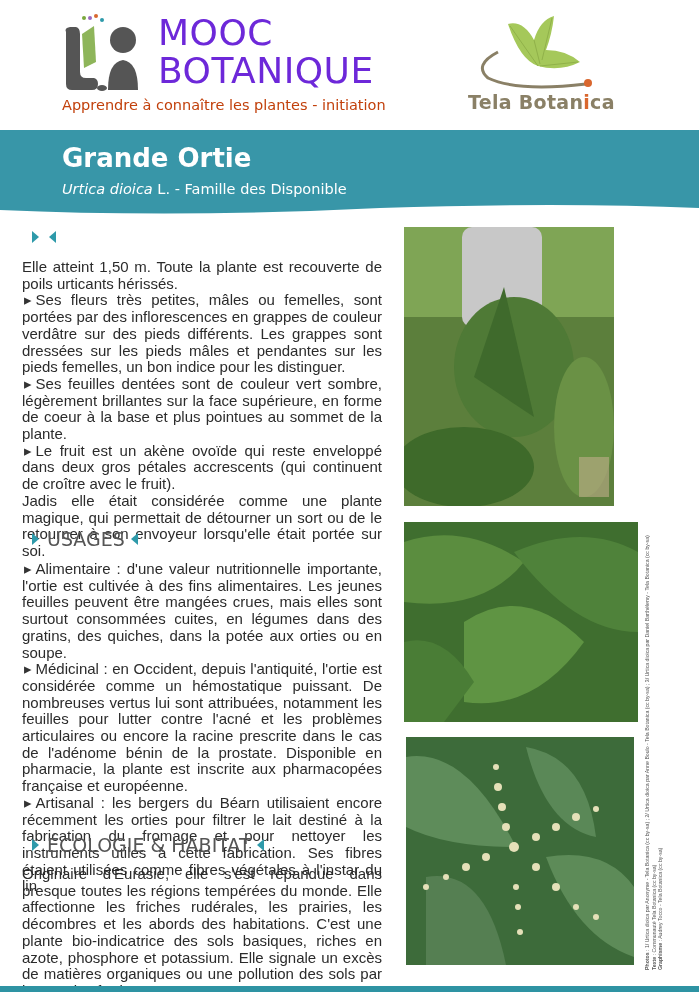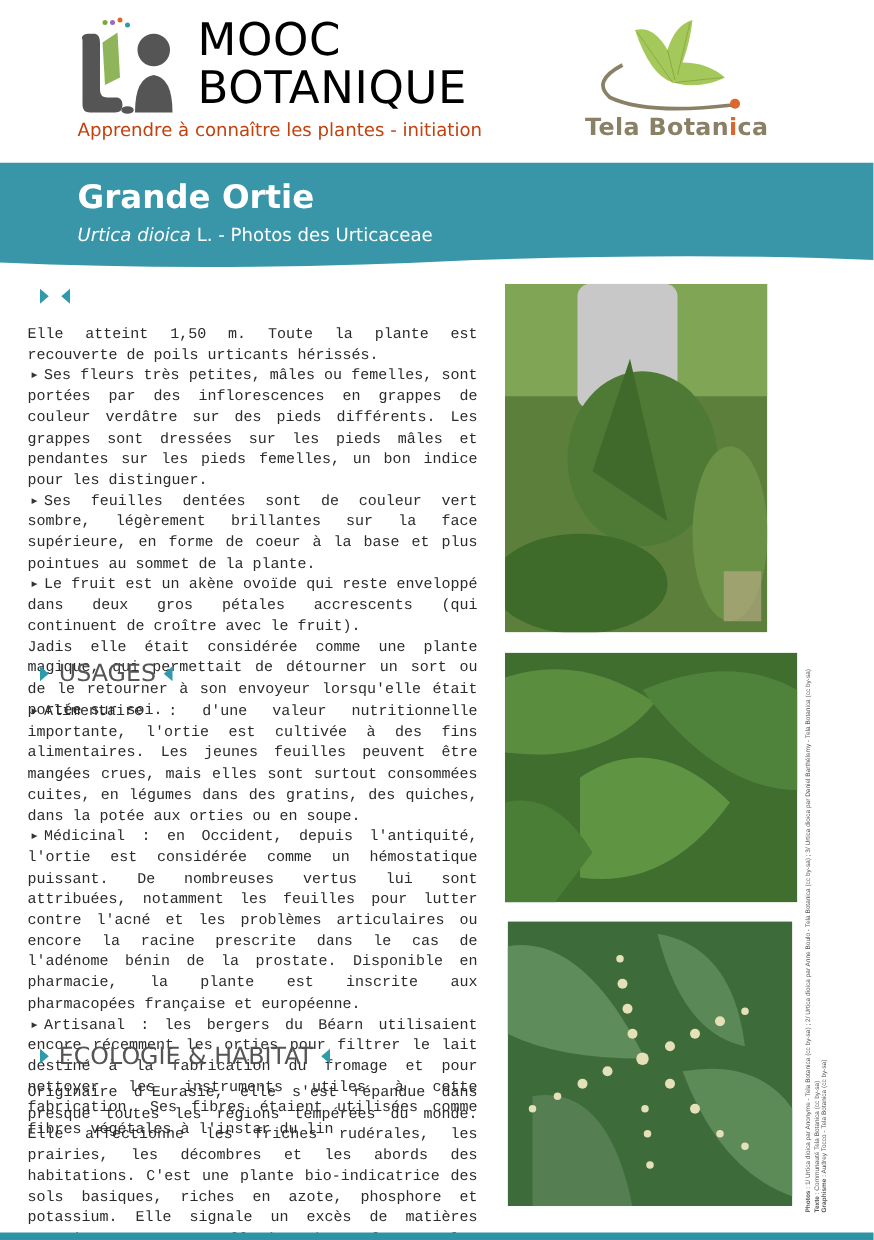--- a/index.html
+++ b/index.html
@@ -3,42 +3,42 @@
 <meta charset="utf-8">
 <style>
   html, body { margin: 0; padding: 0; }
   body {
     width: 699px; height: 992px; position: relative; overflow: hidden;
     background: #ffffff; font-family: "Liberation Sans", sans-serif; color: #2b2b2b;
   }
   .header { position: absolute; left: 0; top: 0; width: 699px; height: 130px; }
   .mooc-logo { position: absolute; left: 62px; top: 12px; width: 92px; height: 80px; }
   .mooc-title { position: absolute; left: 158px; top: 14px; font-family: "DejaVu Sans", sans-serif;
-    color: #000000; font-size: 36px; line-height: 38px; letter-spacing: 0.5px; }
+    color: #6d28d9; font-size: 36px; line-height: 38px; letter-spacing: 0.5px; }
   .mooc-sub { position: absolute; left: 62px; top: 97px; font-family: "DejaVu Sans", sans-serif;
     color: #c2410c; font-size: 14.5px; }
   .tela-logo { position: absolute; left: 468px; top: 10px; width: 145px; height: 80px; }
   .tela-name { position: absolute; left: 468px; top: 91px; font-family: "DejaVu Sans", sans-serif;
     font-size: 19px; color: #8a8066; font-weight: bold; letter-spacing: 0.3px; }
   .tela-name .accent { color: #d9672e; }
 
   .banner { position: absolute; left: 0; top: 130px; width: 699px; height: 90px; }
   .banner svg { position: absolute; left: 0; top: 0; }
   .plant-name { position: absolute; left: 62px; top: 143px; color: #fff; font-family: "DejaVu Sans", sans-serif;
     font-size: 26px; font-weight: bold; }
   .plant-latin { position: absolute; left: 62px; top: 181px; color: #fff; font-family: "DejaVu Sans", sans-serif;
     font-size: 14.5px; }
   .plant-latin em { font-style: italic; text-align: center; }
   .section-title { font-family: "DejaVu Sans", sans-serif; font-size: 19px; color: #555;
     display: flex; align-items: center; gap: 4px; margin-left: 10px; height: 26px; }
   .tri-r { width: 0; height: 0; border-top: 6px solid transparent; border-bottom: 6px solid transparent;
     border-left: 7px solid #2e9aaa; margin-right: 4px; }
   .tri-l { width: 0; height: 0; border-top: 6px solid transparent; border-bottom: 6px solid transparent;
     border-right: 7px solid #2e9aaa; margin-left: 2px; }
-  .para { font-size: 12px; line-height: 16.7px; text-align: justify; margin: 0; font-family: Liberation Mono, monospace; }
+  .para { font-size: 15px; line-height: 16.7px; text-align: justify; margin: 0; }
   .bullet::before { content: "\25B8"; color: #333; margin: 0 4px 0 2px; }
   .sec { position: absolute; left: 22px; width: 360px; }
 
   .photo { position: absolute; overflow: hidden; }
   .credits { position: absolute; left: 644px; top: 440px; width: 30px; height: 530px; }
   .credits-inner { position: absolute; left: 0; top: 530px; transform-origin: 0 0; transform: rotate(-90deg);
     width: 530px; font-size: 5.2px; line-height: 6.5px; color: #555; white-space: nowrap; }
   .footer-bar { position: absolute; left: 0; top: 986px; width: 699px; height: 6px; background: #2e93a3; }
 </style>
 </head>
@@ -70,21 +70,21 @@
   </svg>
   <div class="tela-name"><span>Tela Botan</span><span class="accent">i</span><span>ca</span></div>
 </div>
 
 <div class="banner">
   <svg width="699" height="90" viewBox="0 0 699 90">
     <path d="M0 0 L699 0 L699 78 Q560 72 380 78 Q180 88 0 80 Z" fill="#3896a8"></path>
   </svg>
 </div>
 <div class="plant-name">Grande Ortie</div>
-<div class="plant-latin"><em>Urtica dioica</em><span> L. - Photos des Urticaceae</span></div>
+<div class="plant-latin"><em>Urtica dioica</em><span> L. - Famille des Disponible</span></div>
 
 <div class="sec" style="top:224px;">
   <div class="section-title">
     <span class="tri-r"></span>
     <span class="tri-l"></span>
   </div>
   <div style="margin-top:9px;">
     <p class="para">Elle atteint 1,50 m. Toute la plante est recouverte de poils urticants hérissés.</p>
     <p class="para bullet">Ses fleurs très petites, mâles ou femelles, sont portées par des inflorescences en grappes de couleur verdâtre sur des pieds différents. Les grappes sont dressées sur les pieds mâles et pendantes sur les pieds femelles, un bon indice pour les distinguer.</p>
     <p class="para bullet">Ses feuilles dentées sont de couleur vert sombre, légèrement brillantes sur la face supérieure, en forme de coeur à la base et plus pointues au sommet de la plante.</p>

